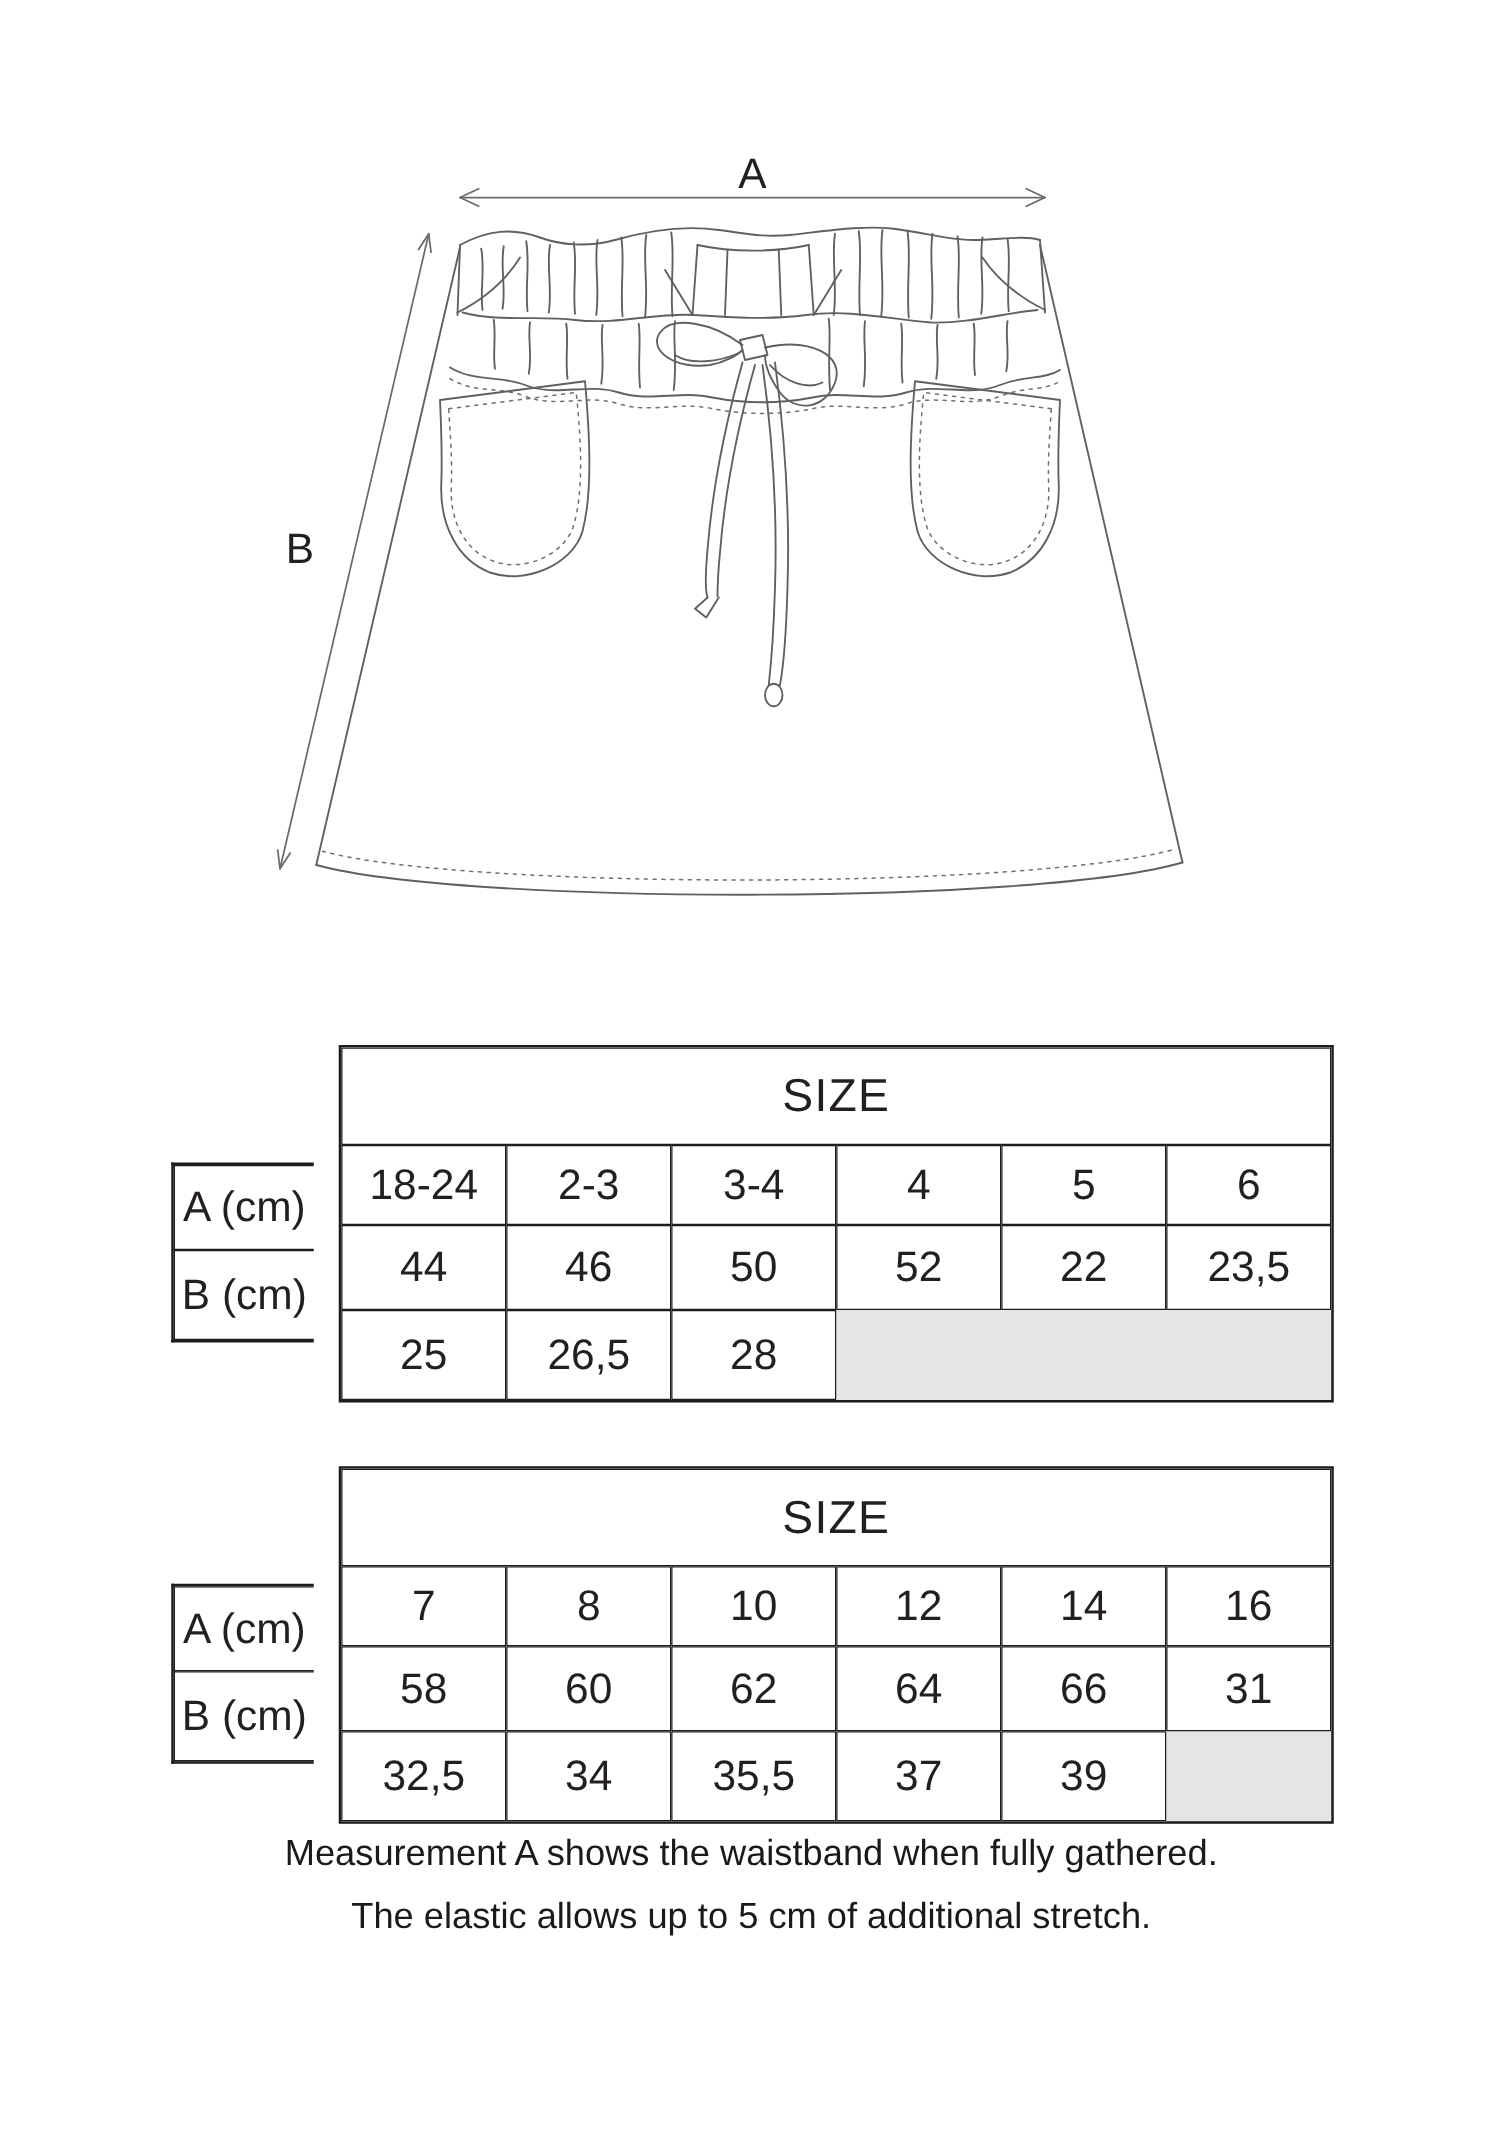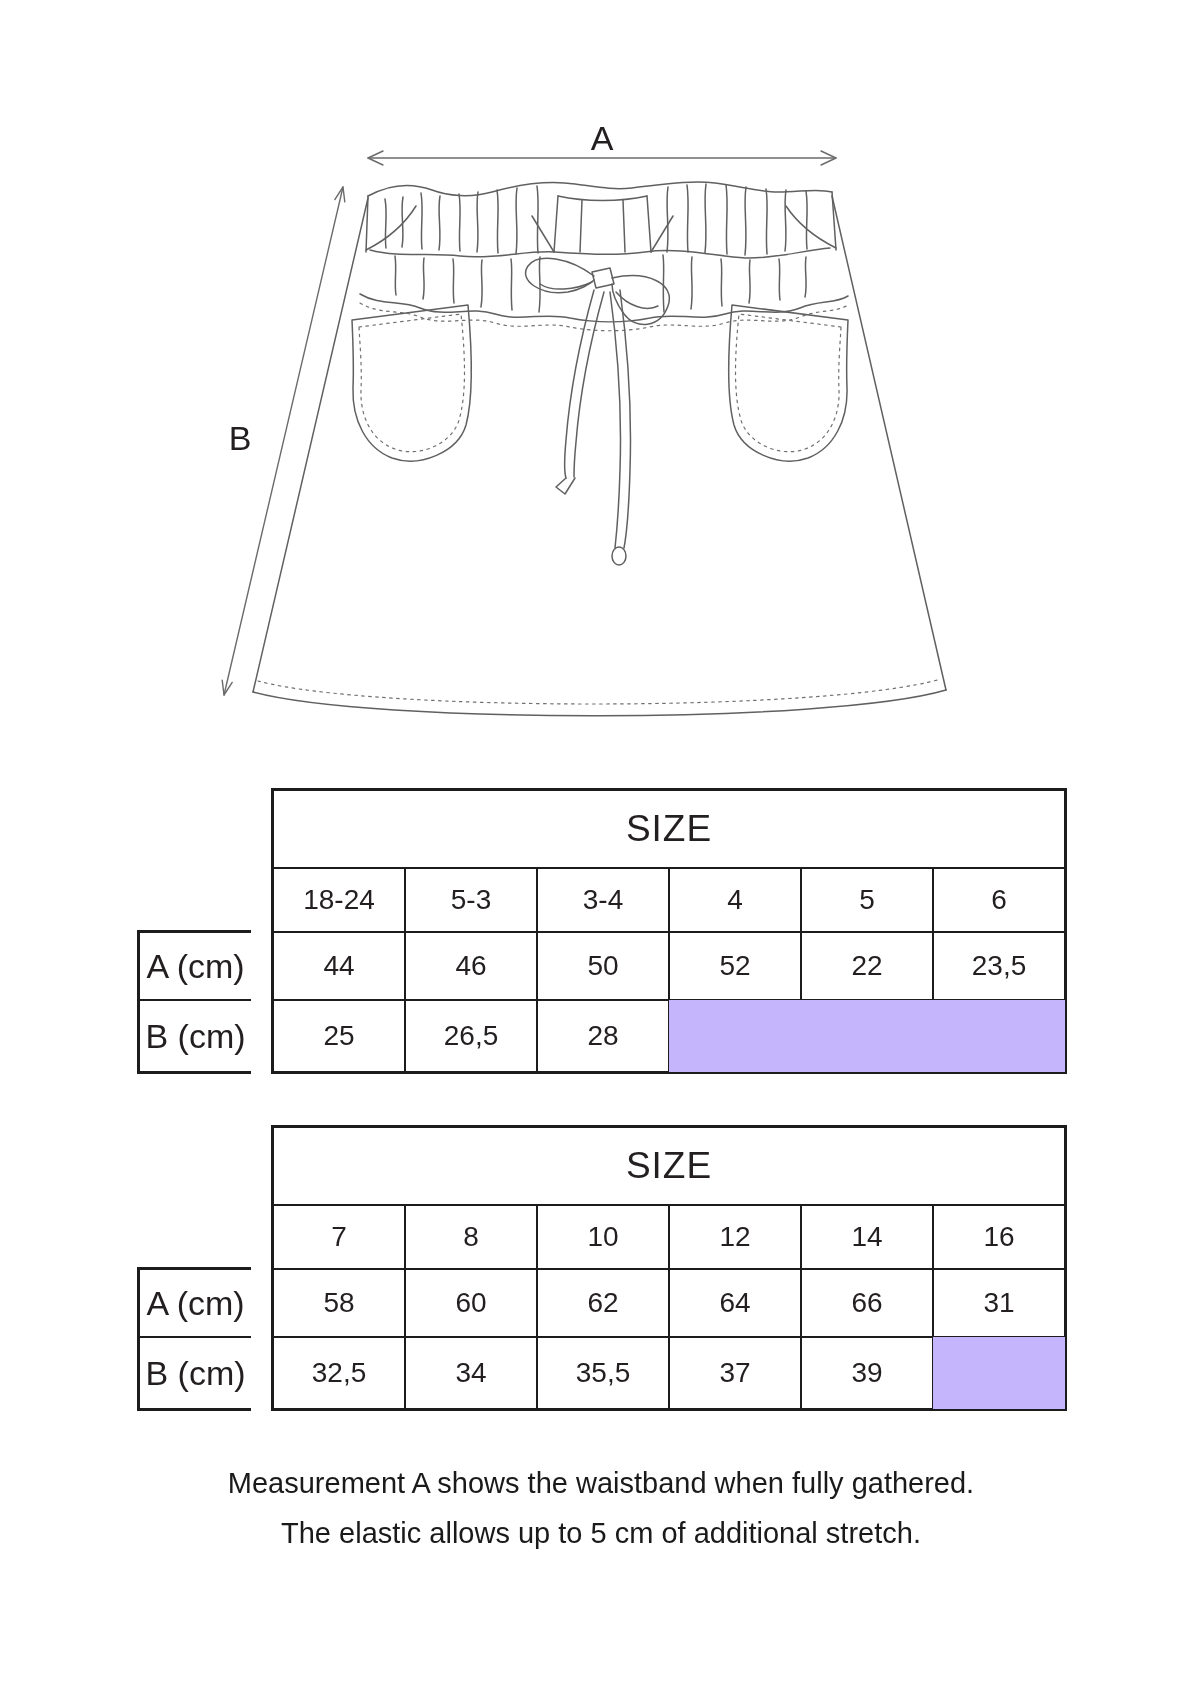--- a/index.html
+++ b/index.html
@@ -21,29 +21,30 @@
   #sketch text{
     font-family:"Liberation Sans", sans-serif;
     font-size:34px;fill:#231f20;stroke:none;
   }
   
   .main-grid{
     position:absolute;
     display:grid;
     grid-template-columns:repeat(6,132px);
     border:2px solid #1c1c1c;
-    background:#c4b5fd;
+    background:#e5e5e5;
     box-sizing:content-box;
+    margin-top:48px;
   }
   .t-rows{grid-template-rows:78px 64px 68px 72px;}
   .cell{
     border:1px solid #1c1c1c;
     box-sizing:border-box;
     display:flex;align-items:center;justify-content:center;
-    font-size:28px;
+    font-size:34px;
     background:#fff;
   }
   .cell.head{grid-column:1 / span 6;font-size:37px;letter-spacing:1px;}
   .label-col{
     position:absolute;
     width:114px;height:144px;
     border:2px solid #1c1c1c;border-right:none;
     box-sizing:border-box;
     background:#fff;
   }
@@ -173,21 +174,21 @@
     </g>
     <g>
       <path d="M 848 320 L 732 305 C 728 350 726 395 734 425 C 742 452 780 468 808 458 C 834 448 848 420 847 388 C 846 364 847 342 848 320 Z"></path>
       <path class="dotted" d="M 841 327 L 739 314 C 735 353 733 393 741 420 C 748 444 781 458 805 449 C 828 441 840 417 839 390 C 838 366 840 346 841 327 Z"></path>
     </g>
   </svg>
 
   <div class="main-grid t-rows" style="left:271px;top:788px;">
     <div class="cell head">SIZE</div>
     <div class="cell">18-24</div>
-    <div class="cell">5-3</div>
+    <div class="cell">2-3</div>
     <div class="cell">3-4</div>
     <div class="cell">4</div>
     <div class="cell">5</div>
     <div class="cell">6</div>
     <div class="cell">44</div>
     <div class="cell">46</div>
     <div class="cell">50</div>
     <div class="cell">52</div>
     <div class="cell">22</div>
     <div class="cell">23,5</div>

